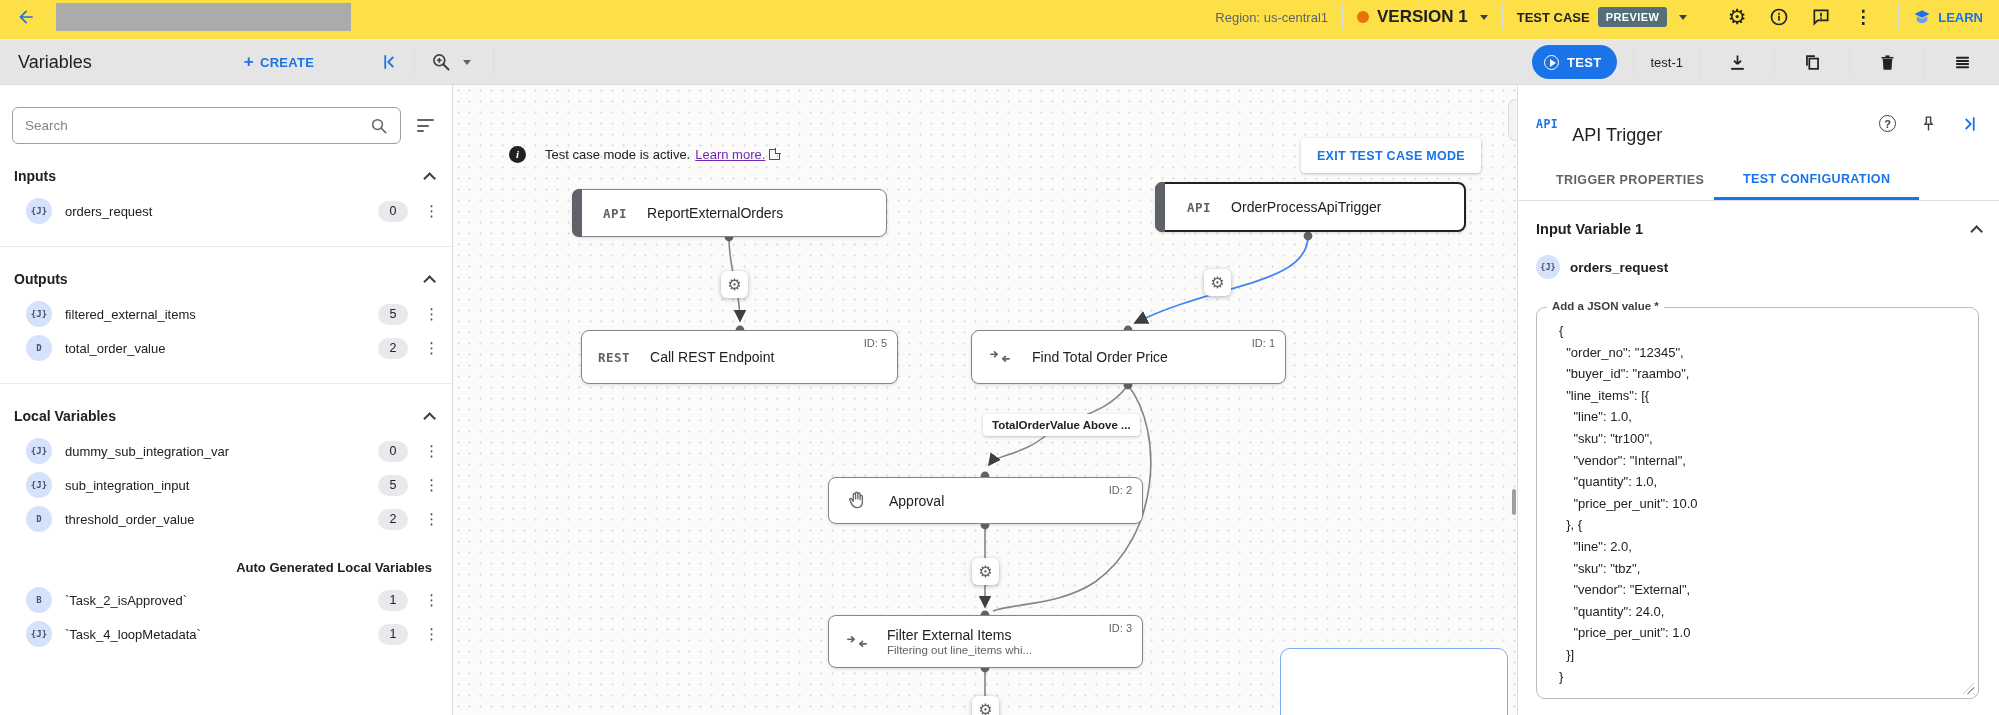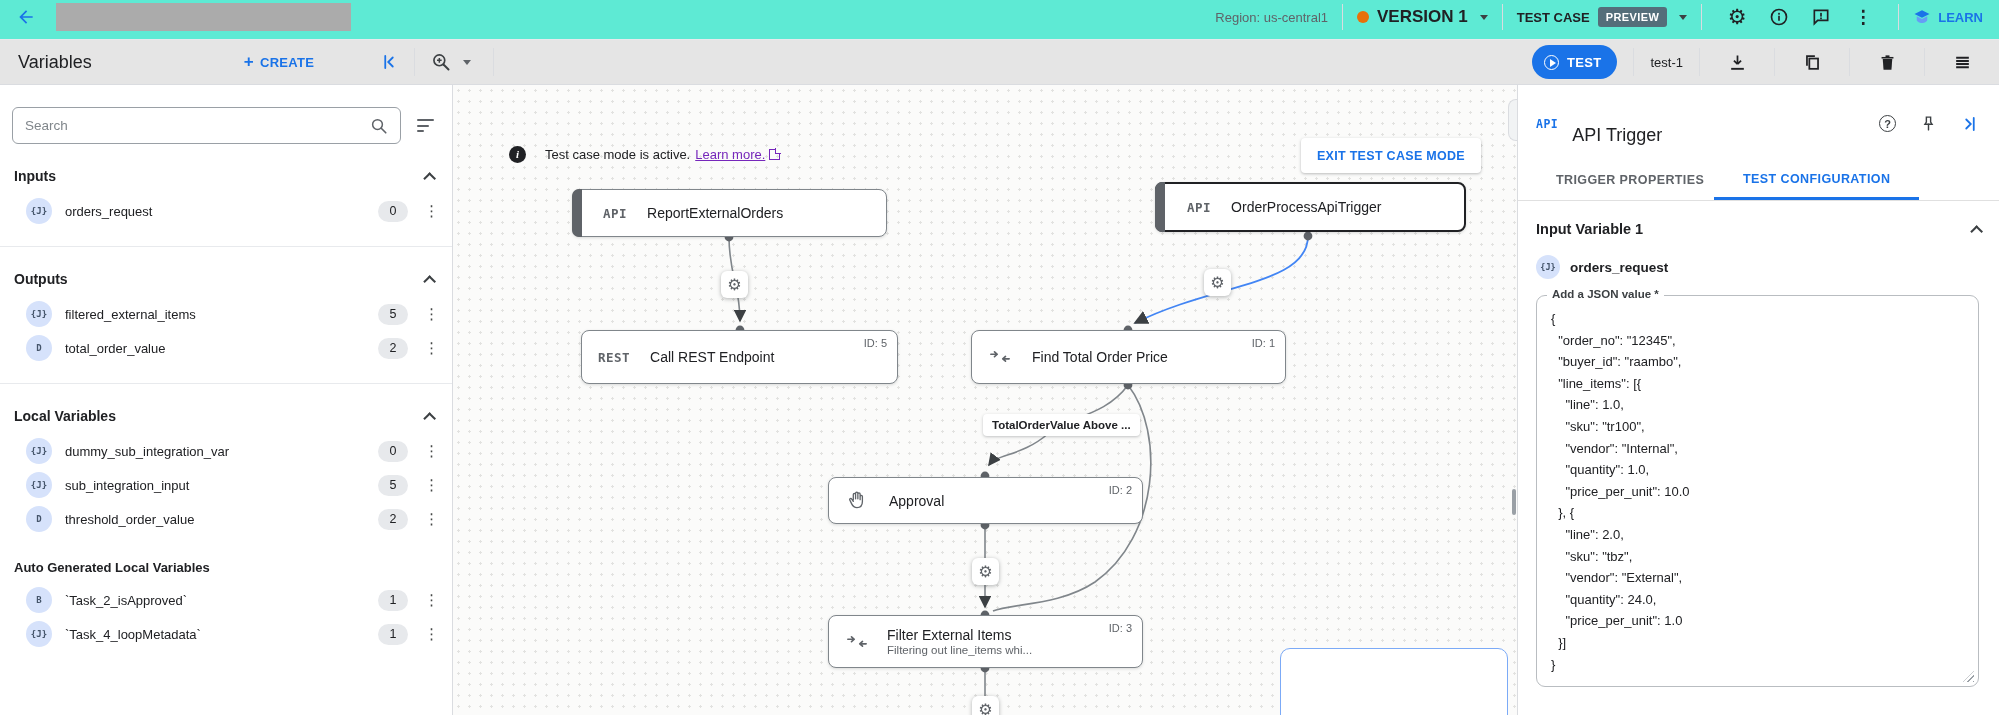--- a/index.html
+++ b/index.html
@@ -1,21 +1,21 @@
 <!DOCTYPE html>
 <html><head>
 <meta charset="utf-8">
 <style>
   * { margin:0; padding:0; box-sizing:border-box; }
   html,body { width:1999px; height:715px; overflow:hidden; background:#fff;
     font-family:"Liberation Sans", sans-serif; color:#202124; }
   .app { width:1999px; height:715px; display:flex; flex-direction:column; }
 
   
-  .topbar { height:40px; flex:0 0 40px; display:flex; align-items:center; background:#5eead4;
+  .topbar { height:40px; flex:0 0 40px; display:flex; align-items:center; background:#fde047;
     border-bottom:1px solid #e8eaed; padding:0 16px 5px 12px; }
   .back-btn { width:28px; height:28px; display:flex; align-items:center; justify-content:center; cursor:pointer; }
   .redacted { width:295px; height:28px; background:#ababab; margin-left:16px; }
   .topbar-right { margin-left:auto; display:flex; align-items:center; }
   .tb-sep { width:1px; height:26px; background:#dadce0; margin:0 14px; }
   .region { font-size:13px; color:#5f6368; }
   .version { display:flex; align-items:center; gap:8px; cursor:pointer; }
   .version-dot { width:12px; height:12px; border-radius:50%; background:#e8710a; }
   .version-label { font-size:17px; font-weight:bold; color:#202124; }
   .caret { width:0; height:0; border-left:4.5px solid transparent; border-right:4.5px solid transparent;
@@ -124,21 +124,21 @@
   .tab { height:40px; display:flex; align-items:center; justify-content:center; font-size:12.5px; font-weight:bold;
     letter-spacing:.4px; cursor:pointer; }
   .tab.active { color:#1a73e8; width:205px; border-bottom:3px solid #1a73e8; }
   .tab.inactive { color:#5f6368; margin-left:28px; padding:0 10px; }
   .panel-body { padding:20px 20px 0 18px; flex:1; overflow:hidden; }
   .pb-sec-head { display:flex; align-items:center; justify-content:space-between; }
   .pb-sec-title { font-size:14.5px; font-weight:bold; color:#202124; }
   .pb-var { display:flex; align-items:center; gap:10px; margin-top:18px; }
   .pb-var .var-ic { width:24px; height:24px; flex:0 0 24px; font-size:8.5px; }
   .pb-var-name { font-size:13.5px; font-weight:bold; color:#202124; }
-  .json-field { position:relative; margin-top:16px; border:1px solid #b9bdc1; border-radius:9px; padding:12px 14px; height:392px; }
+  .json-field { position:relative; margin-top:28px; border:1px solid #b9bdc1; border-radius:9px; padding:12px 22px; height:392px; }
   .json-label { position:absolute; top:-8px; left:10px; background:#fff; padding:0 5px; font-size:11.5px; font-weight:bold; color:#3c4043; }
   .json-value { font-size:13px; line-height:21.6px; color:#202124; white-space:pre-wrap; }
   .resize-handle { position:absolute; right:4px; bottom:4px; width:11px; height:11px;
     background:repeating-linear-gradient(135deg, transparent 0 2.5px, #9aa0a6 2.5px 4px); cursor:nwse-resize;
     clip-path:polygon(100% 0, 100% 100%, 0 100%); }
 
   svg.ic { display:block; }
 </style>
 </head>
 <body>
@@ -323,21 +323,21 @@
         <span class="var-count">5</span>
         <span class="kebab">⋮</span>
       </div>
       <div class="var-row">
         <span class="var-ic">D</span>
         <span class="var-name">threshold_order_value</span>
         <span class="var-count">2</span>
         <span class="kebab">⋮</span>
       </div>
 
-      <div class="sec-head" style="">
+      <div class="sec-head" style="justify-content:flex-end;">
         <span class="sec-title small">Auto Generated Local Variables</span>
       </div>
       <div class="var-row" style="margin-top:8px;">
         <span class="var-ic">B</span>
         <span class="var-name">`Task_2_isApproved`</span>
         <span class="var-count">1</span>
         <span class="kebab">⋮</span>
       </div>
       <div class="var-row">
         <span class="var-ic">{J}</span>

